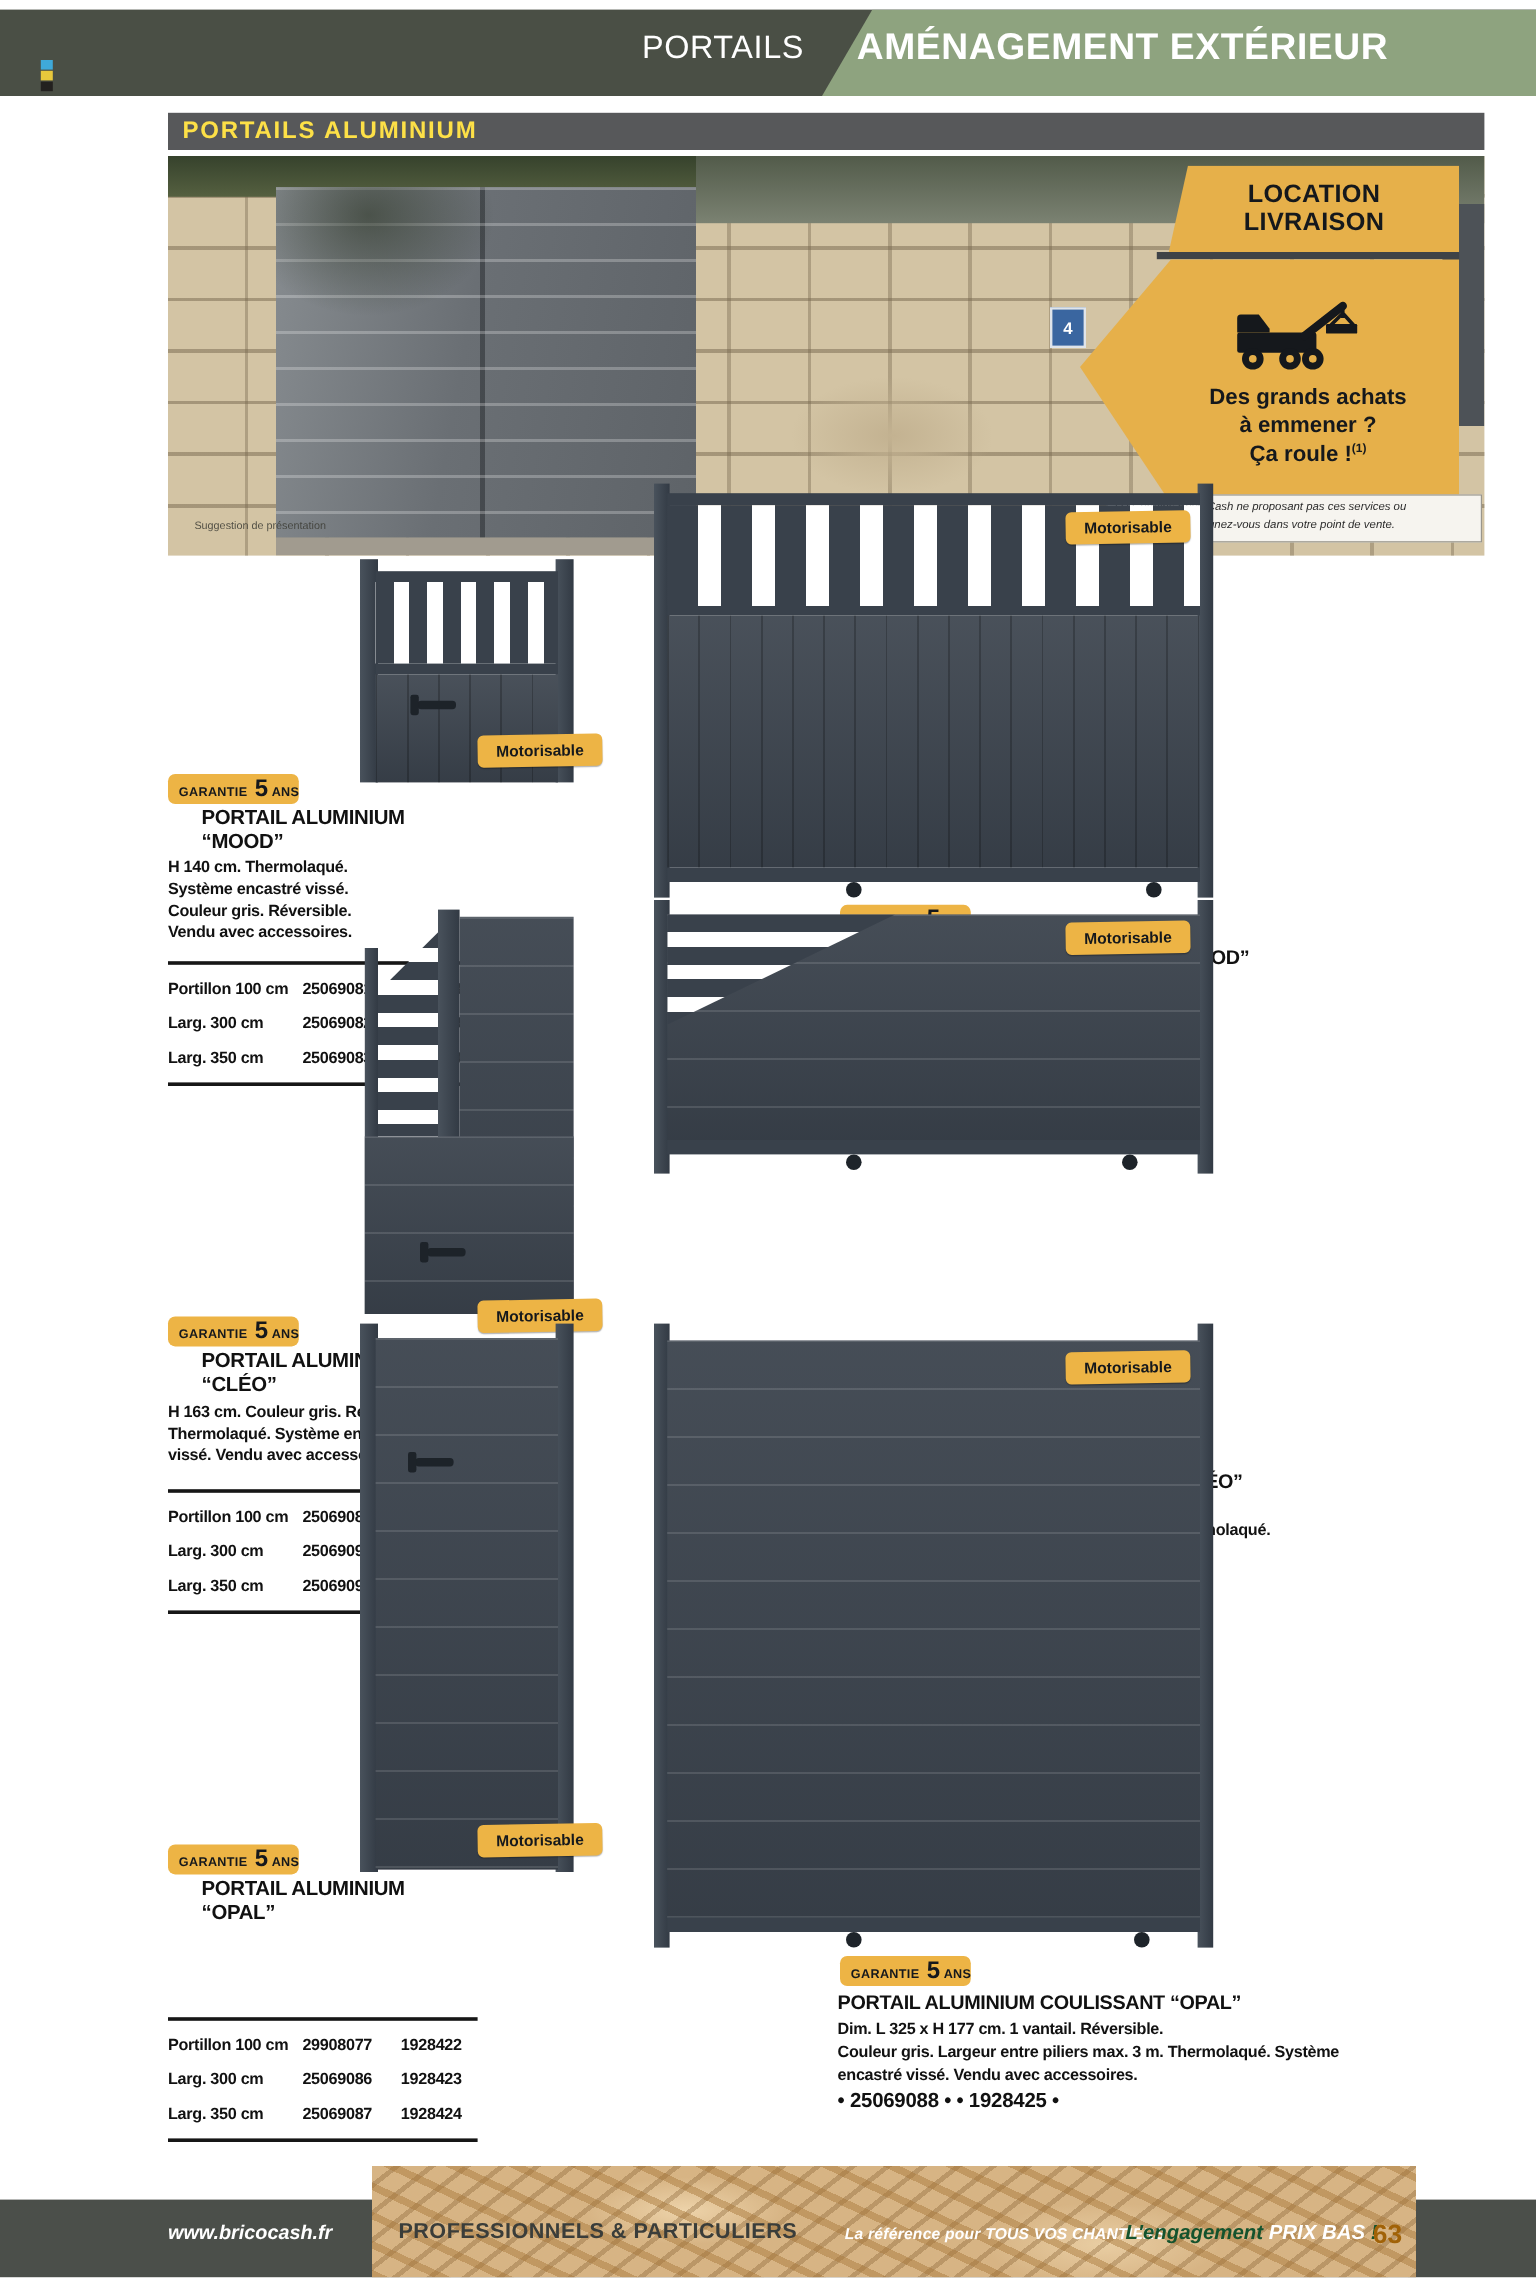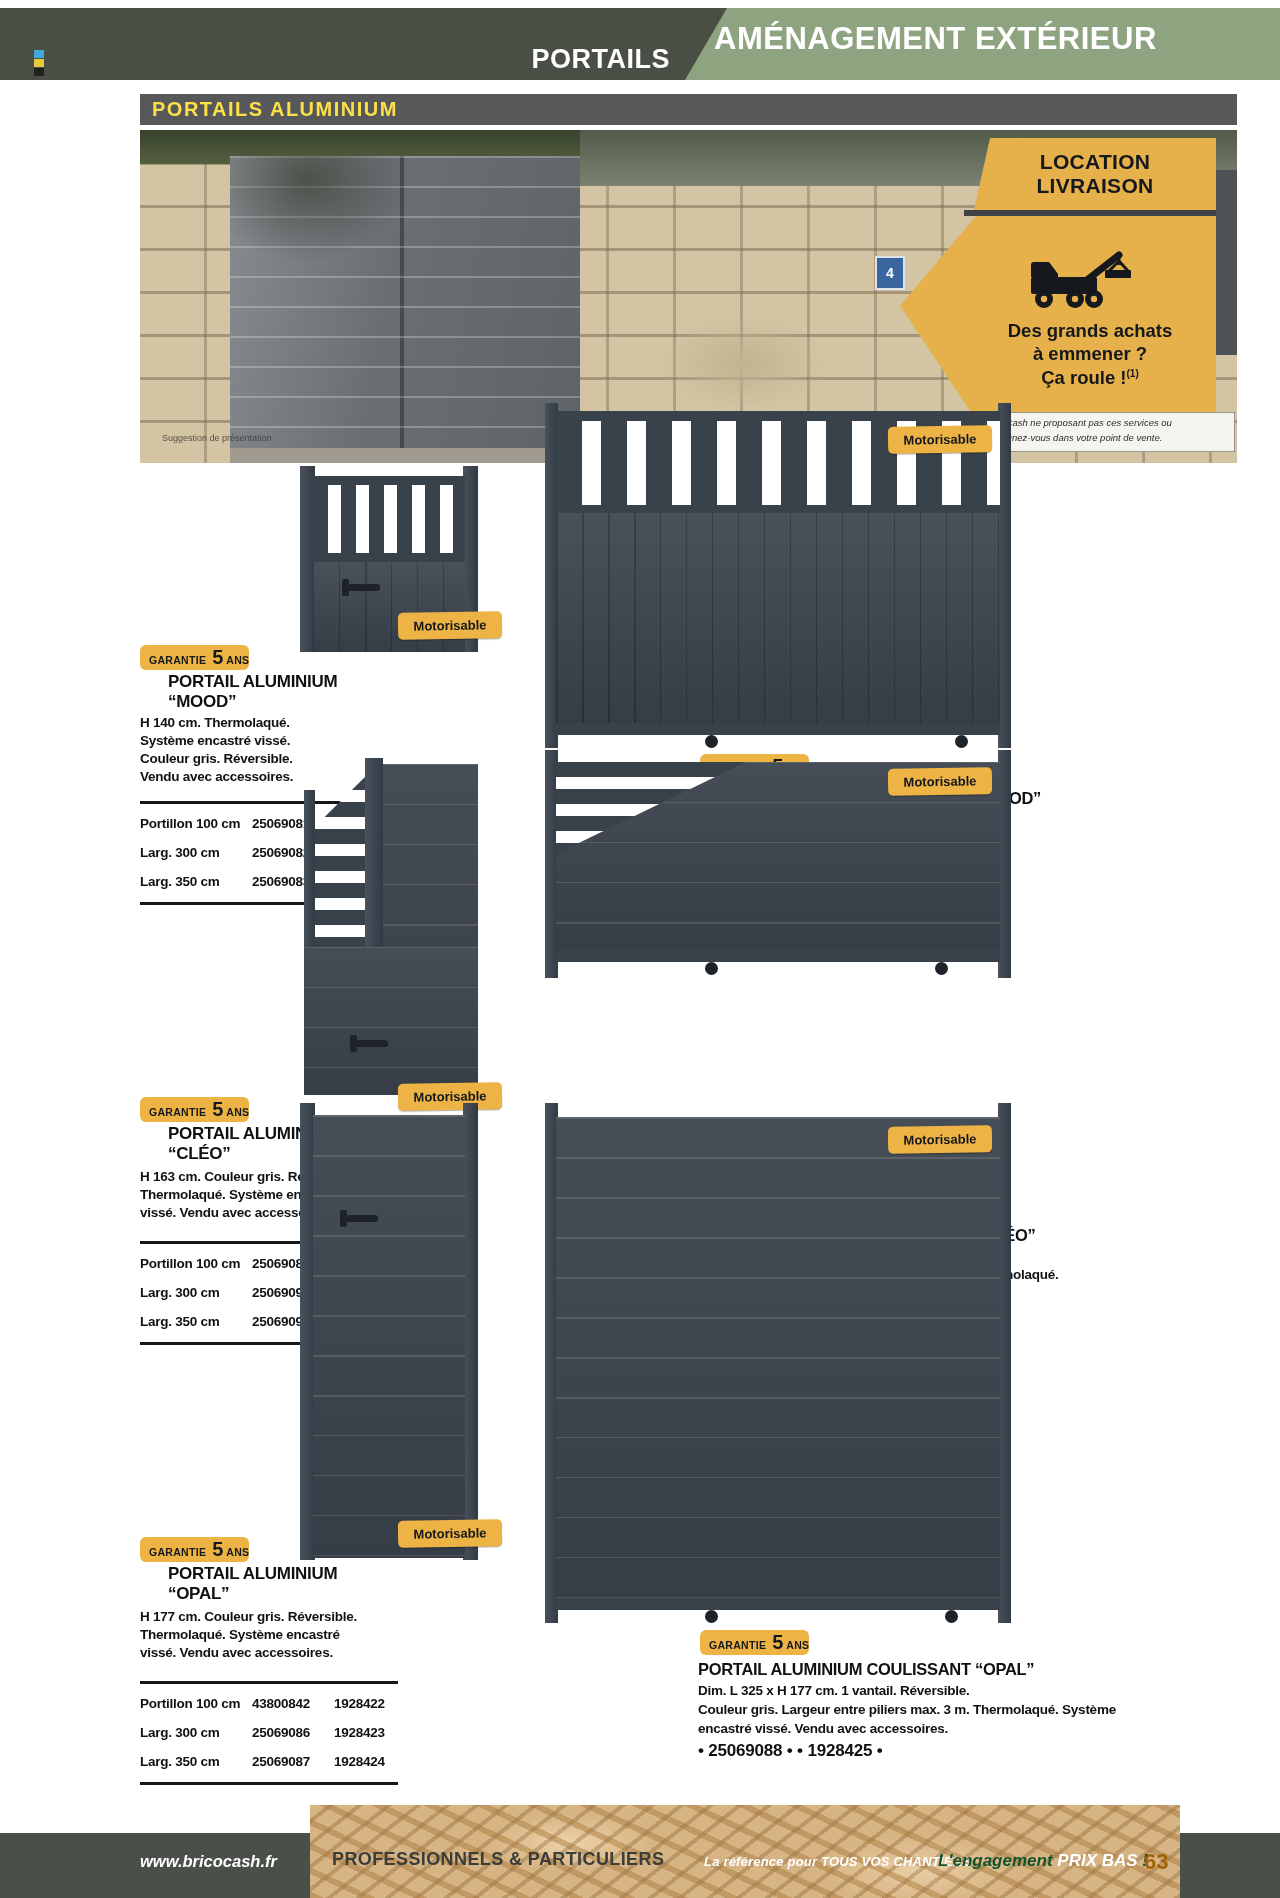--- a/index.html
+++ b/index.html
@@ -3,21 +3,21 @@
 <meta charset="utf-8">
 <style>
   html,body{margin:0;padding:0;background:#e8e8e8;}
   .page{position:relative;width:1280px;height:1898px;background:#ffffff;margin:0 auto;
         font-family:"Liberation Sans",sans-serif;color:#111;overflow:hidden;}
   
   .hdr{position:absolute;left:0;top:8px;width:1280px;height:72px;background:#4a4f45;}
   .hdr-green{position:absolute;left:685px;top:0;width:595px;height:72px;background:#8ea37f;
              clip-path:polygon(42px 0,100% 0,100% 100%,0 100%);}
   .hdr-cat{position:absolute;left:430px;top:24px;width:240px;text-align:right;color:#fff;
-           font-size:27px;font-weight:700;letter-spacing:.5px;margin-top:20px;}
+           font-size:27px;font-weight:400;letter-spacing:.5px;}
   .hdr-sec{position:absolute;left:714px;top:21px;color:#fff;font-size:31px;font-weight:700;letter-spacing:.5px;white-space:nowrap;}
   .regmark{position:absolute;left:34px;top:50px;width:10px;}
   .regmark div{width:10px;height:8px;margin-bottom:1px;}
   .bar{position:absolute;left:140px;top:94px;width:1097px;height:31px;background:#57585a;
        color:#fde047;font-size:20px;font-weight:700;letter-spacing:1.5px;line-height:31px;padding-left:12px;box-sizing:border-box;}
   
   .photo{position:absolute;left:140px;top:130px;width:1097px;height:333px;overflow:hidden;
      background-color:#d3c4a4;
      background-image:
        radial-gradient(90px 60px at 15% 55%, #e7dbbd 0%, transparent 70%),
@@ -306,29 +306,24 @@
   </div>
   <div class="mb" style="left:398px;top:1520px;">Motorisable</div>
   <div class="gb" style="left:140px;top:1537px;">
     <span class="s">GARANTIE</span>
       <span class="n">5</span>
       <span class="s">ANS</span>
   </div>
   <div class="ptitle" style="left:140px;top:1564px;">
     <span>PORTAIL ALUMINIUM</span><br><span>“OPAL”</span>
   </div>
-  <div class="pdesc" style="left:140px;top:1608px;">
-    <div>H 177 cm. Couleur gris. Réversible.</div>
-    <div>Thermolaqué. Système encastré</div>
-    <div>vissé. Vendu avec accessoires.</div>
-  </div>
   <div class="ptable" style="left:140px;top:1681px;">
     <div class="trow">
       <span>Portillon 100 cm</span>
-        <span>43800842</span>
+        <span>29908077</span>
         <span>1928422</span>
     </div>
     <div class="trow">
       <span>Larg. 300 cm</span>
         <span>25069086</span>
         <span>1928423</span>
     </div>
     <div class="trow">
       <span>Larg. 350 cm</span>
         <span>25069087</span>

